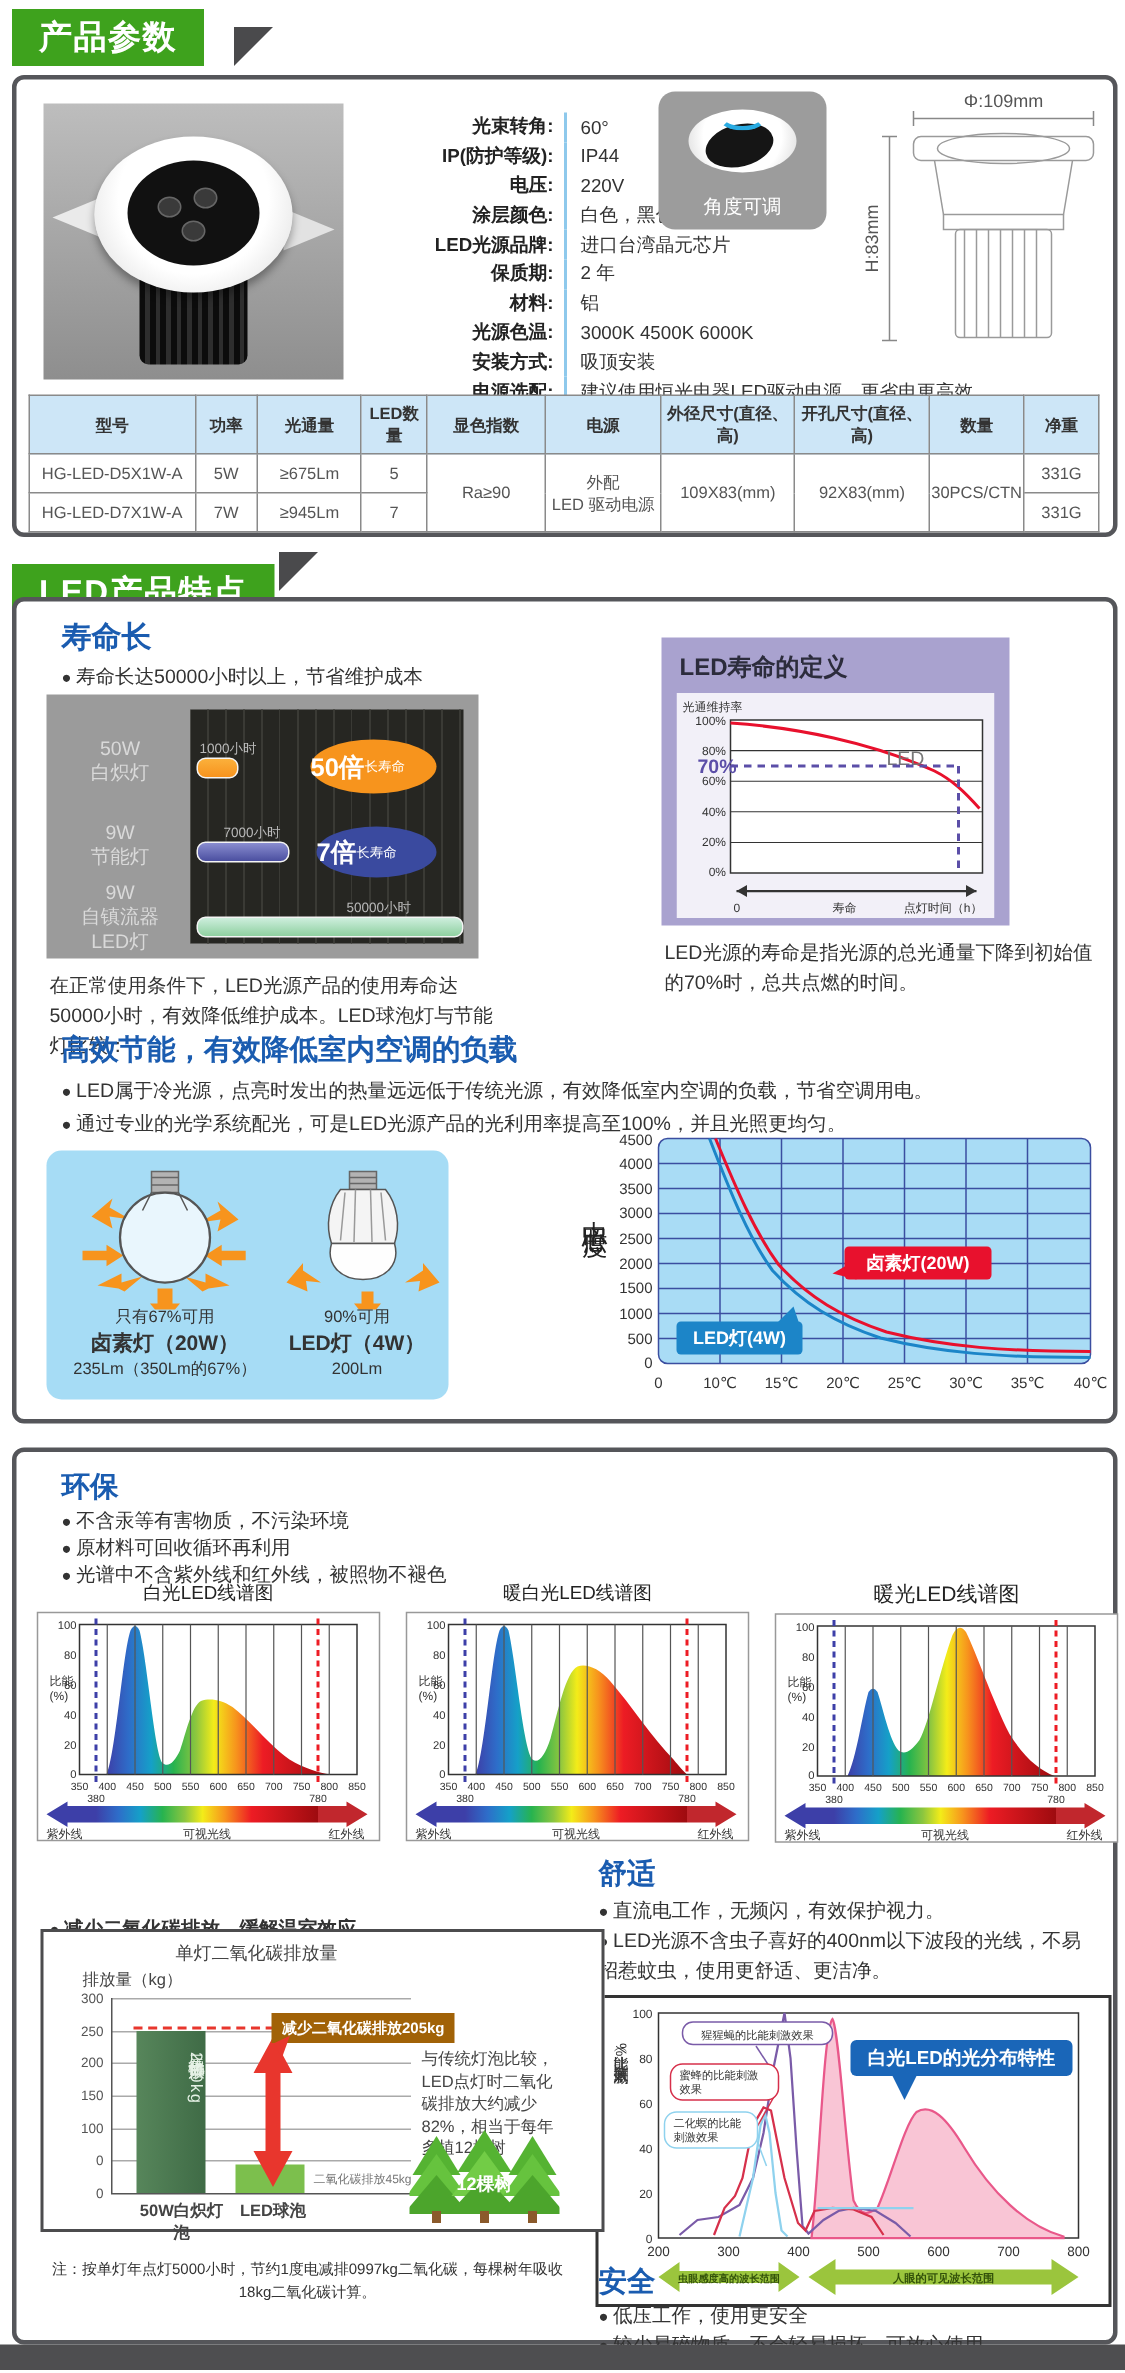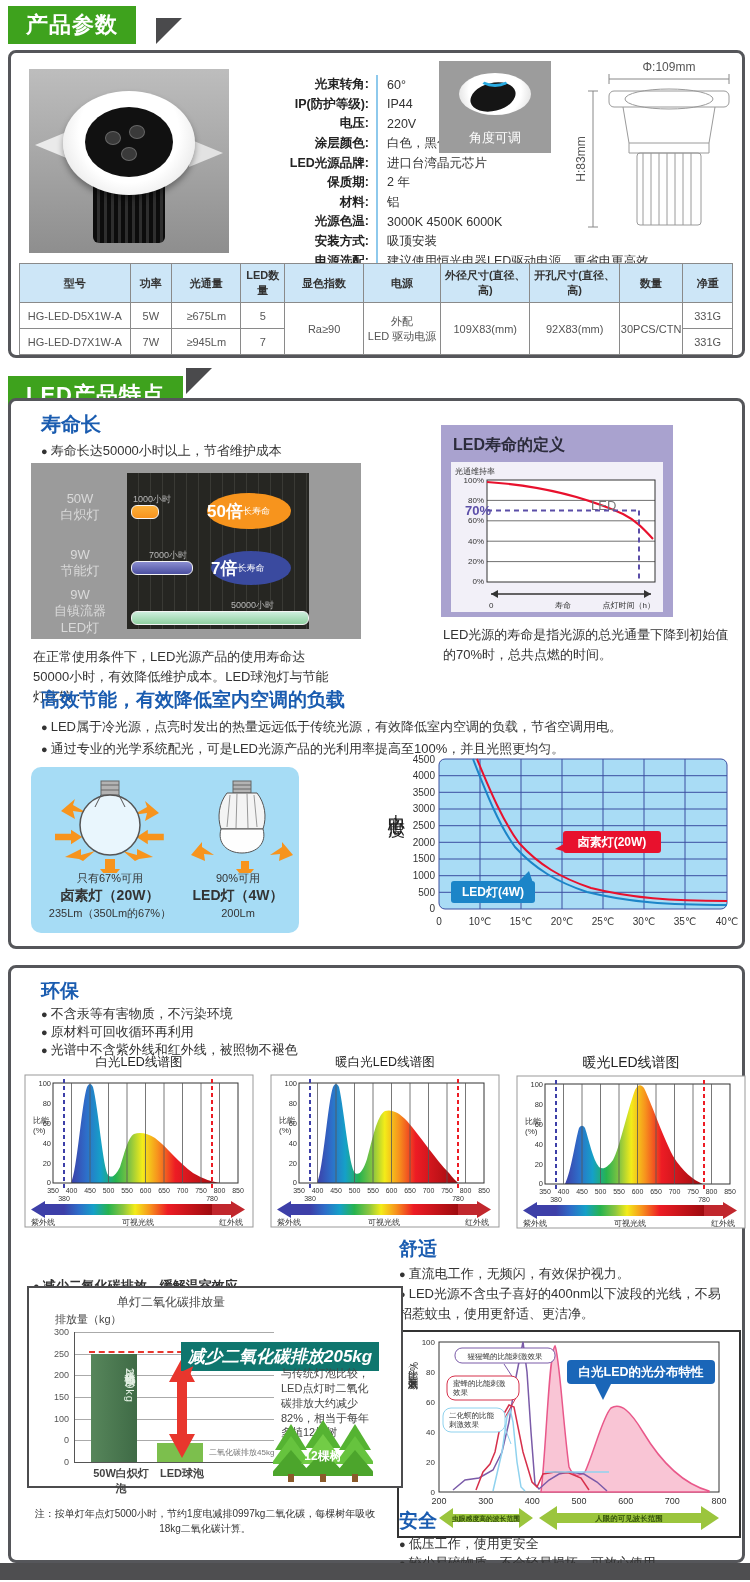--- a/index.html
+++ b/index.html
@@ -30,21 +30,21 @@
   
   .photo{position:absolute;background:linear-gradient(#bdbdbd,#8e8e8e);}
   .bezel{position:absolute;left:34px;top:22px;width:132px;height:104px;border-radius:50%;
          background:radial-gradient(circle at 50% 40%,#ffffff 55%,#d8d8d8);box-shadow:0 4px 6px rgba(0,0,0,.35);}
   .lens{position:absolute;left:22px;top:16px;width:88px;height:70px;border-radius:50%;background:#111;}
   .dot{position:absolute;width:14px;height:12px;border-radius:50%;background:#3a3a3a;border:1px solid #666;}
   .wing{position:absolute;width:0;height:0;}
   .sink{position:absolute;left:64px;top:96px;width:72px;height:78px;border-radius:6px;
         background:repeating-linear-gradient(90deg,#0c0c0c 0 4px,#2e2e2e 4px 7px);}
   
-  .anglebox{position:absolute;background:#9c9c9c;}
+  .anglebox{position:absolute;background:#9c9c9c;border-radius:11px;}
   
   .lifechart{position:absolute;background:#9b9b9b;}
   .lifedark{position:absolute;background:#262622;
             background-image:repeating-linear-gradient(90deg,transparent 0 11px,#3a3a35 11px 12px);}
   .liferow-label{position:absolute;color:#d9d9d9;font-size:13px;text-align:center;line-height:1.25;width:86px;}
   .lifebar{position:absolute;height:12px;border-radius:6px;border:1px solid #f4f4f4;}
   .lifehours{position:absolute;color:#b9b9b9;font-size:9px;}
   .lifebadge{position:absolute;border-radius:50%;color:#fff;display:flex;align-items:center;justify-content:flex-start;}
   .lifebadge b{font-size:17px;}
   .lifebadge span{font-size:9px;}
@@ -56,21 +56,21 @@
   .bulb-cap{position:absolute;text-align:center;font-size:11px;color:#333;line-height:1.4;}
   .bulb-cap b{font-size:14px;}
   
   .vlabel{position:absolute;writing-mode:vertical-rl;letter-spacing:2px;color:#222;}
   
   .co2box{position:absolute;border:2px solid #4c4c4e;background:#fff;}
   .gridline{position:absolute;height:1px;background:#aaa;}
   .ytick{position:absolute;font-size:9px;color:#555;text-align:right;width:26px;}
   .bar{position:absolute;}
   .bar1text{position:absolute;writing-mode:vertical-rl;color:#e6f2e6;font-size:11px;letter-spacing:1px;left:0;right:0;margin:auto;top:8px;}
-  .callout{position:absolute;background:#0f766e;color:#fff;font-weight:bold;font-size:17px;padding:3px 7px;white-space:nowrap;font-style:italic;}
+  .callout{position:absolute;background:#a16207;color:#fff;font-weight:bold;font-size:10px;padding:3px 7px;white-space:nowrap;}
   .callout:after{content:"";position:absolute;left:-6px;bottom:-8px;border:8px solid transparent;border-right-color:#e8362d;transform:rotate(20deg);}
   .note{position:absolute;font-size:10px;color:#333;line-height:1.5;text-align:center;}
   
   .comfbox{position:absolute;border:2px solid #333;background:#fff;}
   .footerbar{position:absolute;left:0;width:750px;height:17px;background:#4e4e50;}
   svg text{font-family:"Liberation Sans","DejaVu Sans",sans-serif;}
 </style>
 </head>
 <body>
 
@@ -244,21 +244,21 @@
   <div class="gtab" style="left:8px;top:356px;margin-top:20px;">
     <span>LED产品特点</span>
   </div>
   <div class="gtab-tri" style="left:186px;top:368px;"></div>
 
   <div class="bigbox" style="left:8px;top:398px;width:731px;height:545px;">
 
     <div class="sec-title" style="left:30px;top:10px;">寿命长</div>
     <div class="bullet" style="left:30px;top:40px;">寿命长达50000小时以上，节省维护成本</div>
 
-    <div class="lifechart" style="left:20px;top:62px;width:288px;height:176px;padding-left:42px;">
+    <div class="lifechart" style="left:20px;top:62px;width:288px;height:176px;">
       <div class="lifedark" style="left:96px;top:10px;width:182px;height:156px;"></div>
       <div class="liferow-label" style="left:6px;top:28px;"><span>50W</span><br><span>白炽灯</span></div>
       <div class="liferow-label" style="left:6px;top:84px;"><span>9W</span><br><span>节能灯</span></div>
       <div class="liferow-label" style="left:6px;top:124px;"><span>9W</span><br><span>自镇流器</span><br><span>LED灯</span></div>
       <div class="lifehours" style="left:102px;top:30px;">1000小时</div>
       <div class="lifebar" style="left:100px;top:42px;width:26px;background:linear-gradient(#fbb03b,#f7931e);"></div>
       <div class="lifebadge" style="left:176px;top:30px;width:84px;height:36px;background:#f7941d;">
           <b>50倍</b>
           <span>长寿命</span>
         </div>

